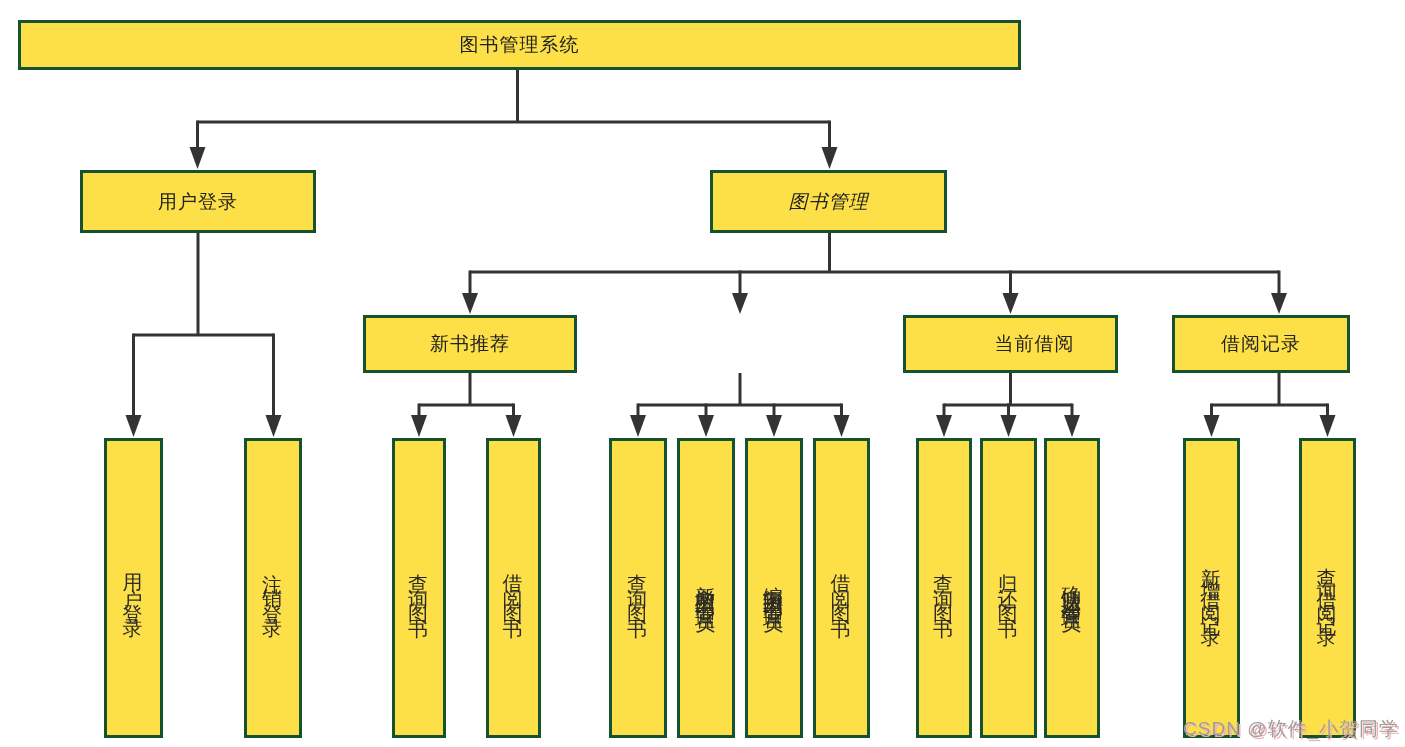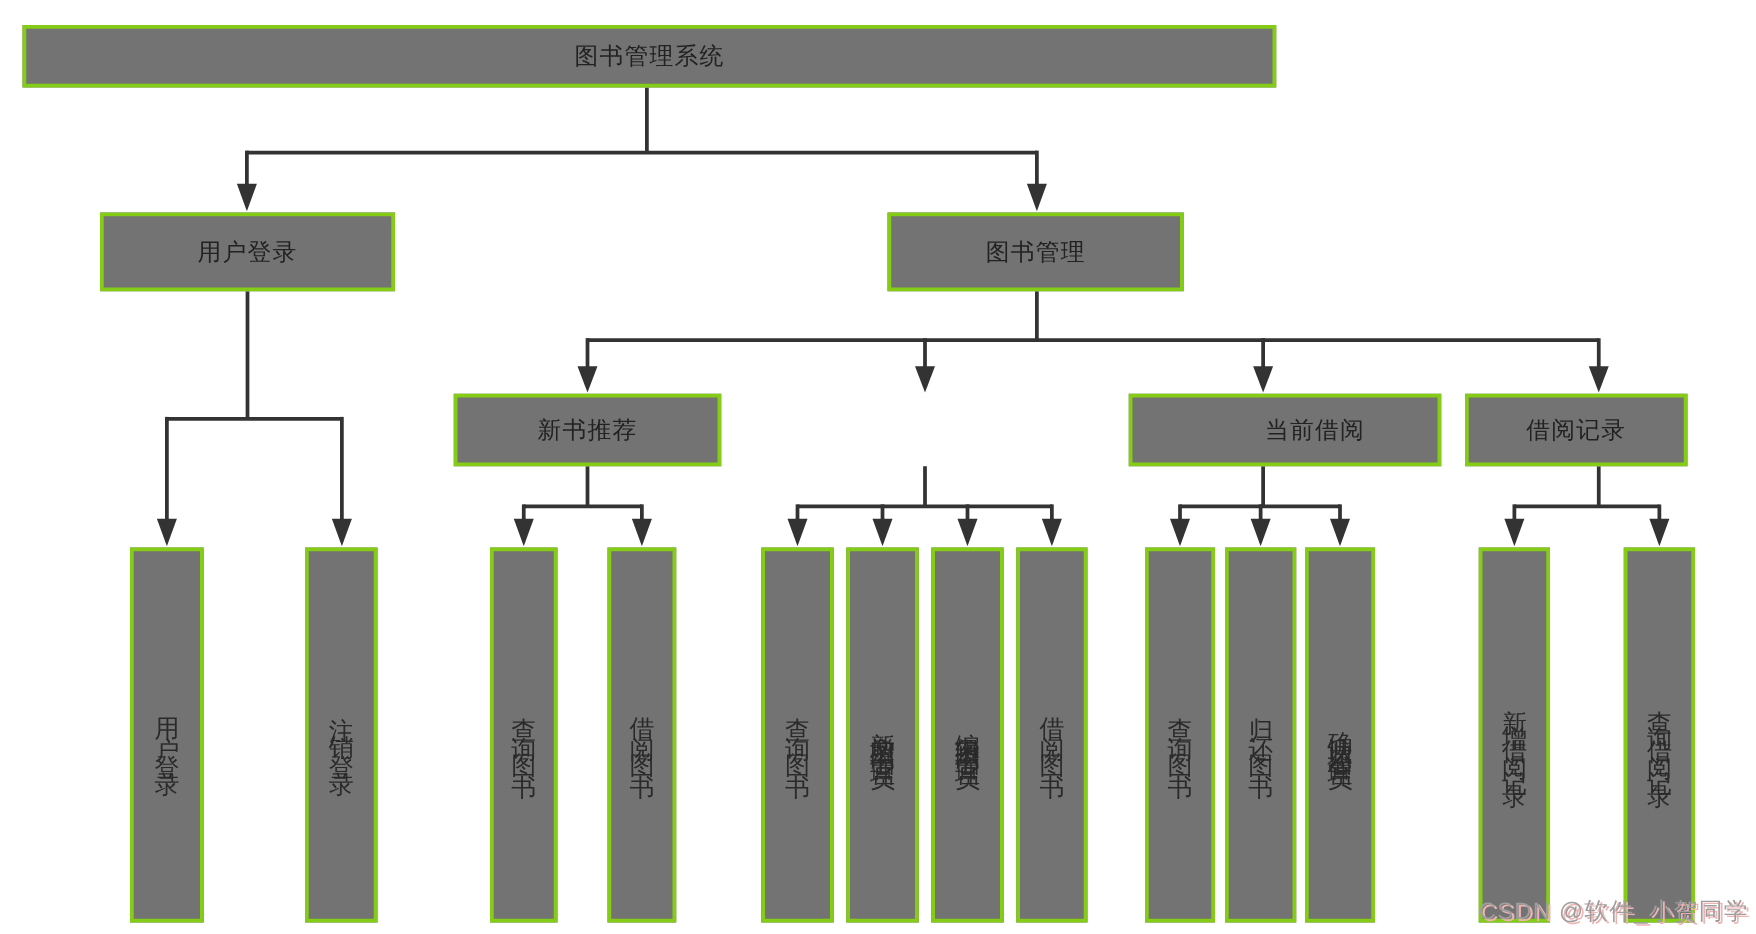--- a/index.html
+++ b/index.html
@@ -5,22 +5,22 @@
   html,body{margin:0;padding:0;background:#ffffff;}
   #canvas{
     position:relative;
     width:1405px;height:747px;
     background:#ffffff;
     font-family:"Liberation Sans","DejaVu Sans",sans-serif;
     overflow:hidden;
   }
   .box{
     position:absolute;
-    background:#737373;
-    border:3px solid #84cc16;
+    background:#fde047;
+    border:3px solid #14532d;
     box-sizing:border-box;
     display:flex;
     align-items:center;
     justify-content:center;
     color:#222222;
     font-size:19px;
     letter-spacing:1px;
     text-align:center;
   }
   .vbox span{
@@ -29,24 +29,24 @@
     font-size:20px;
     color:#2a2a2a;
     white-space:nowrap;
   }
   .ls15 span{letter-spacing:15px;}
   .ls12 span{letter-spacing:12px;}
   .ls4  span{letter-spacing:4px;}
   
   #n-root{left:18px;top:20px;width:1003px;height:50px;}
   #n-user{left:80px;top:170px;width:236px;height:63px;}
-  #n-mgmt{left:710px;top:170px;width:237px;height:63px;}
+  #n-mgmt{left:710px;top:170px;width:237px;height:63px;font-style:italic;}
   #n-newbook{left:363px;top:315px;width:214px;height:58px;}
   #n-borrow{left:633px;top:315px;width:214px;height:58px;}
-  #n-current{left:903px;top:315px;width:250px;height:58px;padding-left:48px;}
+  #n-current{left:903px;top:315px;width:215px;height:58px;padding-left:48px;}
   #n-records{left:1172px;top:315px;width:178px;height:58px;}
   #l-ulogin{left:104px;top:438px;width:59px;height:300px;}
   #l-logout{left:244px;top:438px;width:58px;height:300px;}
   #l-nb-query{left:392px;top:438px;width:54px;height:300px;}
   #l-nb-borrow{left:486px;top:438px;width:55px;height:300px;}
   #l-bb-query{left:609px;top:438px;width:58px;height:300px;}
   #l-bb-add{left:677px;top:438px;width:58px;height:300px;}
   #l-bb-edit{left:745px;top:438px;width:58px;height:300px;}
   #l-bb-borrow{left:813px;top:438px;width:57px;height:300px;}
   #l-cb-query{left:916px;top:438px;width:56px;height:300px;}

